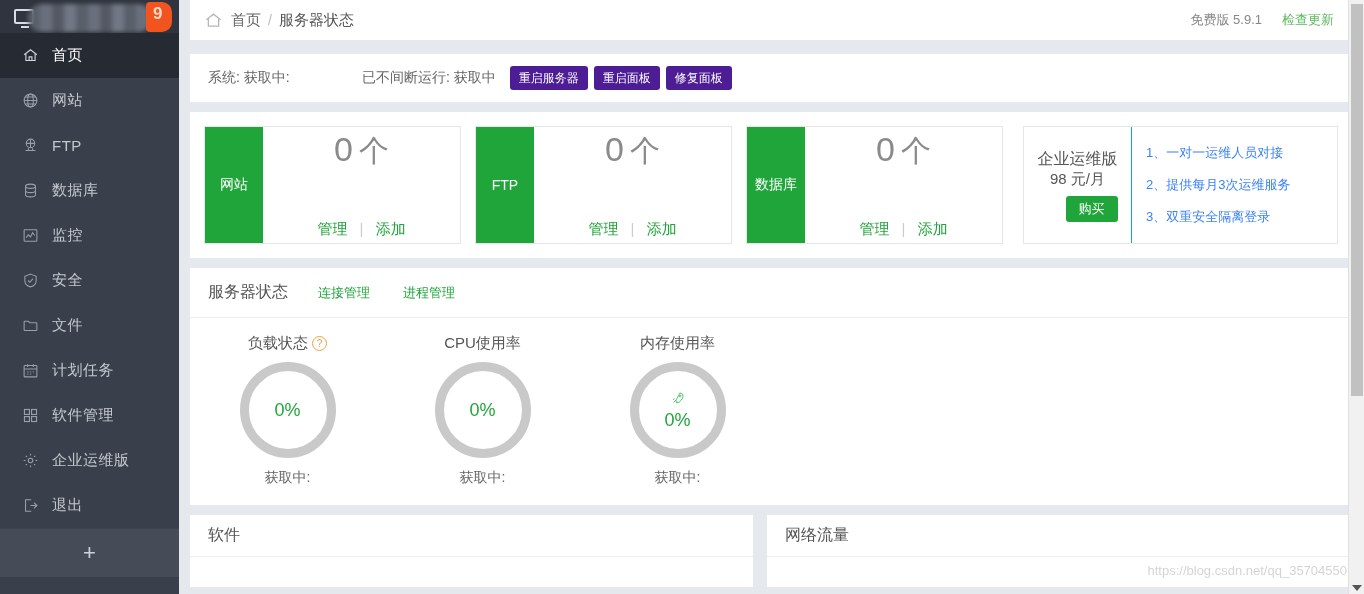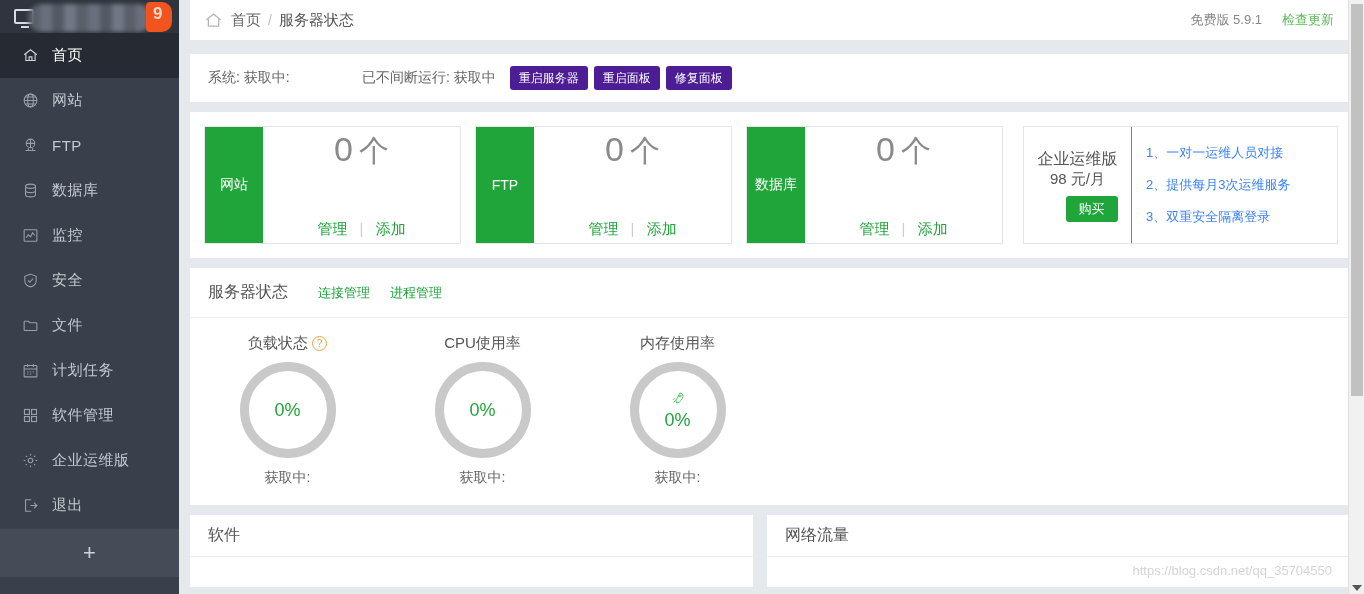--- a/index.html
+++ b/index.html
@@ -189,21 +189,21 @@
 
   
   .srv {
     margin-top:10px; background:#fff;
   }
   .srv-head {
     height:50px; display:flex; align-items:center;
     padding: 0 18px; border-bottom:1px solid #eee;
   }
   .srv-title { font-size:16px; color:#555; }
-  .srv-tabs { margin-left:30px; display:flex; gap:20px; font-size:13px; }
+  .srv-tabs { margin-left:30px; display:flex; gap:33px; font-size:13px; }
   .srv-tabs a { color:#20a53a; text-decoration:none; cursor:pointer; }
   .gauges { display:flex; padding: 16px 0 18px 0; }
   .gauge { width: 195px; text-align:center; }
   .g-label {
     font-size:15px; color:#555; margin-bottom:9px;
     display:flex; align-items:center; justify-content:center; gap:4px;
   }
   .qmark {
     width:15px; height:15px; border-radius:50%;
     border:1px solid #f0a040; color:#f0a040;
@@ -225,21 +225,21 @@
   .bpanel.net  { flex: 1 1 auto; }
   .bp-head {
     height:42px; display:flex; align-items:center;
     padding:0 18px; border-bottom:1px solid #eee;
     font-size:16px; color:#555;
   }
   .bp-body { height: 30px; }
 
   
   .watermark {
-    position:absolute; right: 32px; bottom: 16px;
+    position:absolute; right: 17px; bottom: 16px;
     color: rgba(160,160,160,.45); font-size:13px;
     pointer-events:none; white-space:nowrap;
   }
 
   
   .scrollbar {
     position:absolute; right:0; top:0; width:16px; height:594px;
     background:#f1f1f1; border-left:1px solid #e0e0e0;
   }
   .scroll-thumb {

